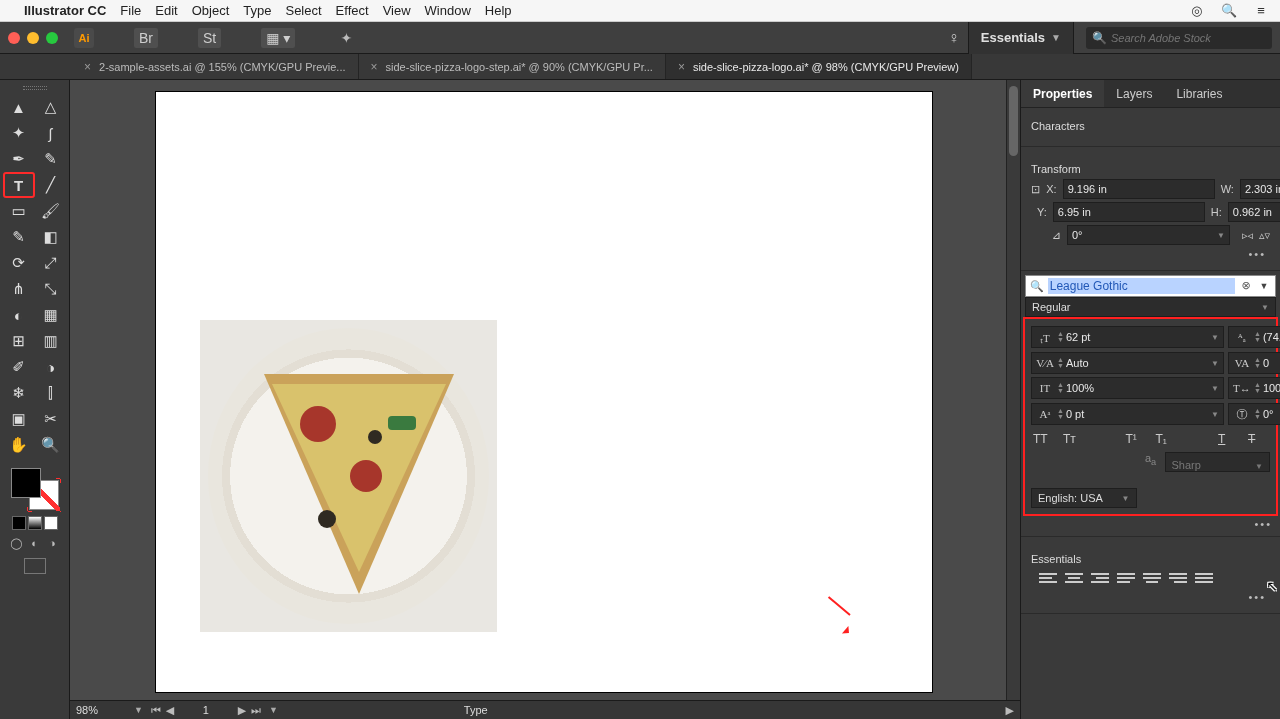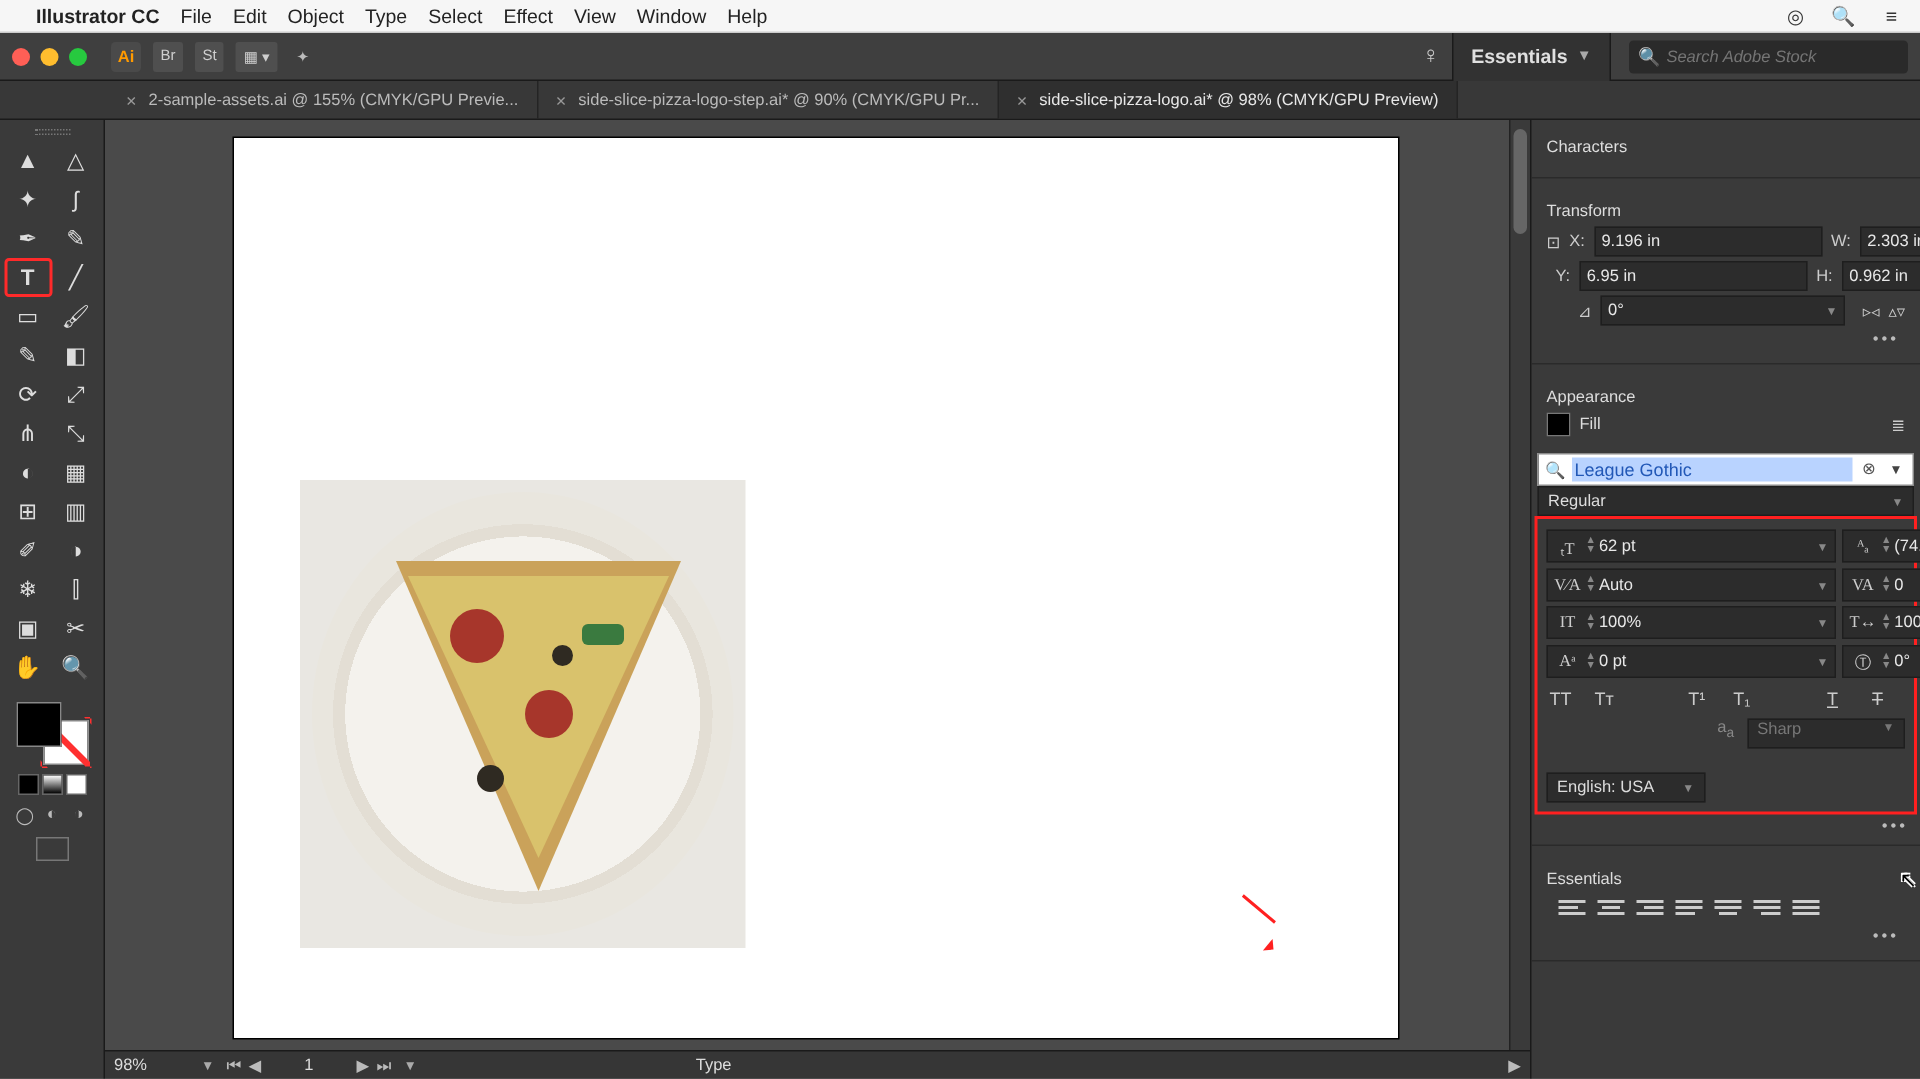--- a/index.html
+++ b/index.html
@@ -11,21 +11,21 @@
 .mac-menubar .spacer { flex: 1; }
 .mac-menubar .tray { display: flex; gap: 14px; align-items: center; color: #333; }
 .mac-menubar .tray span { width: 18px; text-align: center; }
 
 
 .app-topbar { height: 32px; background: #3f3f3f; display: flex; align-items: center; padding: 0 8px; gap: 8px; border-bottom: 1px solid #1a1a1a; }
 .traffic { display: flex; gap: 7px; margin-right: 8px; }
 .traffic span { width: 12px; height: 12px; border-radius: 50%; display: inline-block; }
 .t-red { background: #ff5f56; } .t-yel { background: #ffbd2e; } .t-grn { background: #27c93f; }
 .app-topbar .ai-mark { width: 20px; height: 20px; background: #4a4a4a; border-radius: 3px; display:flex; align-items:center; justify-content:center; color:#ff9a00; font-weight:700; font-size:11px; }
-.app-topbar .chip { height: 20px; padding: 0 5px; background: #4f4f4f; border-radius: 2px; color:#cfcfcf; font-size:10px; display:flex; align-items:center; }
+.app-topbar .chip { height: 20px; padding: 0 5px; background: #4f4f4f; border-radius: 2px; color:#cfcfcf; font-size:14px; display:flex; align-items:center;margin-left:32px; }
 .app-topbar .spacer { flex: 1; }
 .workspace { display:flex; align-items:center; gap:6px; color:#e0e0e0; font-size:13px; font-weight:600; background:#323232; height:32px; padding:0 12px; border-left:1px solid #1a1a1a; border-right:1px solid #1a1a1a; }
 .workspace .chev { font-size:10px; color:#aaa; }
 .stock-search { width: 186px; height: 22px; background:#2a2a2a; border-radius:3px; display:flex; align-items:center; padding:0 6px; gap:4px; margin-left:4px; }
 .stock-search .mag { color:#888; font-size:12px; }
 .stock-search input { flex:1; background:transparent; border:none; outline:none; color:#ccc; font-size:11px; font-style:italic; }
 
 
 .doc-tabs { height: 26px; background: #383838; display: flex; align-items: stretch; padding-left: 72px; font-size: 11px; color: #bbb; border-bottom: 1px solid #1a1a1a; }
 .doc-tabs .tab { display:flex; align-items:center; gap:8px; padding:0 12px; border-right:1px solid #242424; max-width: 310px; }
@@ -125,21 +125,21 @@
 .grid2 { display:grid; grid-template-columns: 1fr 1fr; gap:4px; margin:3px 0; }
 .grid2 .cell { height:22px; background:#2c2c2c; border:1px solid #1e1e1e; display:flex; align-items:center; padding:0 3px; gap:2px; }
 .grid2 .cell .ico { width:20px; text-align:center; font-size:11px; color:#ccc; font-family: serif; }
 .grid2 .cell input { flex:1; min-width:0; background:transparent; border:none; outline:none; color:#e8e8e8; font-size:11px; }
 .grid2 .cell .dd { width:10px; text-align:center; color:#888; font-size:8px; }
 .caps-row { display:flex; gap:10px; padding:4px 2px; color:#ccc; font-size:12px; font-family: serif; }
 .caps-row span { width:20px; }
 .lang-row { display:flex; gap:4px; margin-top:2px; }
 .lang-row .sel { flex:1; height:20px; background:#2c2c2c; border:1px solid #1e1e1e; display:flex; align-items:center; padding:0 6px; justify-content:space-between;margin-top:36px; }
 .lang-row .aa { width:20px; text-align:center; color:#888; }
-.lang-row .sharp { flex:1; height:20px; background:#2c2c2c; border:1px solid #1e1e1e; display:flex; align-items:flex-start; padding:0 6px; color:#777; justify-content:space-between; }
+.lang-row .sharp { flex:1; height:20px; background:#2c2c2c; border:1px solid #1e1e1e; display:flex; align-items:flex-end; padding:0 6px; color:#777; justify-content:space-between; }
 
 .para-aligns { display:flex; gap:8px; padding:4px 8px; }
 .para-aligns span { width:18px; height:14px; display:flex; flex-direction:column; gap:2px; }
 .para-aligns span i { display:block; height:2px; background:#ccc; }
 
 .cursor-ptr { position:absolute; right:2px; top:498px; color:#000; font-size:14px; pointer-events:none; text-shadow: -1px -1px 0 #fff, 1px -1px 0 #fff, -1px 1px 0 #fff, 1px 1px 0 #fff; }
 </style>
 </head>
 <body>
 
@@ -277,20 +277,25 @@
   <span class="chev">▼</span>
   <span class="pager"><span>⏮</span><span>◀</span></span>
   <span class="pgnum">1</span>
   <span class="pager"><span>▶</span><span>⏭</span></span>
   <span class="chev">▼</span>
   <span class="tool-label">Type</span>
   <span class="harrow">▶</span>
 </div>
 
 <div class="panels">
+  <div class="panel-tabs">
+    <div class="ptab active">Properties</div>
+    <div class="ptab">Layers</div>
+    <div class="ptab">Libraries</div>
+  </div>
 
   <div class="section">
     <div class="section-title">Characters</div>
   </div>
   <div class="hr"></div>
 
   <div class="section">
     <div class="section-title">Transform</div>
     <div class="row">
       <span style="width:22px;color:#ccc;">⊡</span>
@@ -323,29 +328,20 @@
           <span class="chev" style="font-size:8px;color:#888;">▼</span>
         </div>
       <span style="flex:1"></span>
       <span style="color:#ccc;">▹◃</span>
       <span style="color:#ccc;">▵▿</span>
     </div>
     <div class="ellipsis">•••</div>
   </div>
   <div class="hr"></div>
 
-  <div class="section">
-    <div class="section-title">Appearance</div>
-    <div class="row">
-      <span class="swatch-fill"></span>
-      <span>Fill</span>
-      <span style="flex:1"></span>
-      <span style="color:#ccc;">≣</span>
-    </div>
-  </div>
 
   <div class="font-search" style="margin:2px 4px 0;">
       <span class="mag">🔍</span>
       <input value="League Gothic" style="">
       <span class="xbtn">⊗</span>
       <span class="dd">▼</span>
   </div>
   <div class="style-select" style="margin:0 4px;">
       <span>Regular</span>
       <span class="dd" style="font-size:8px;color:#888;">▼</span>

